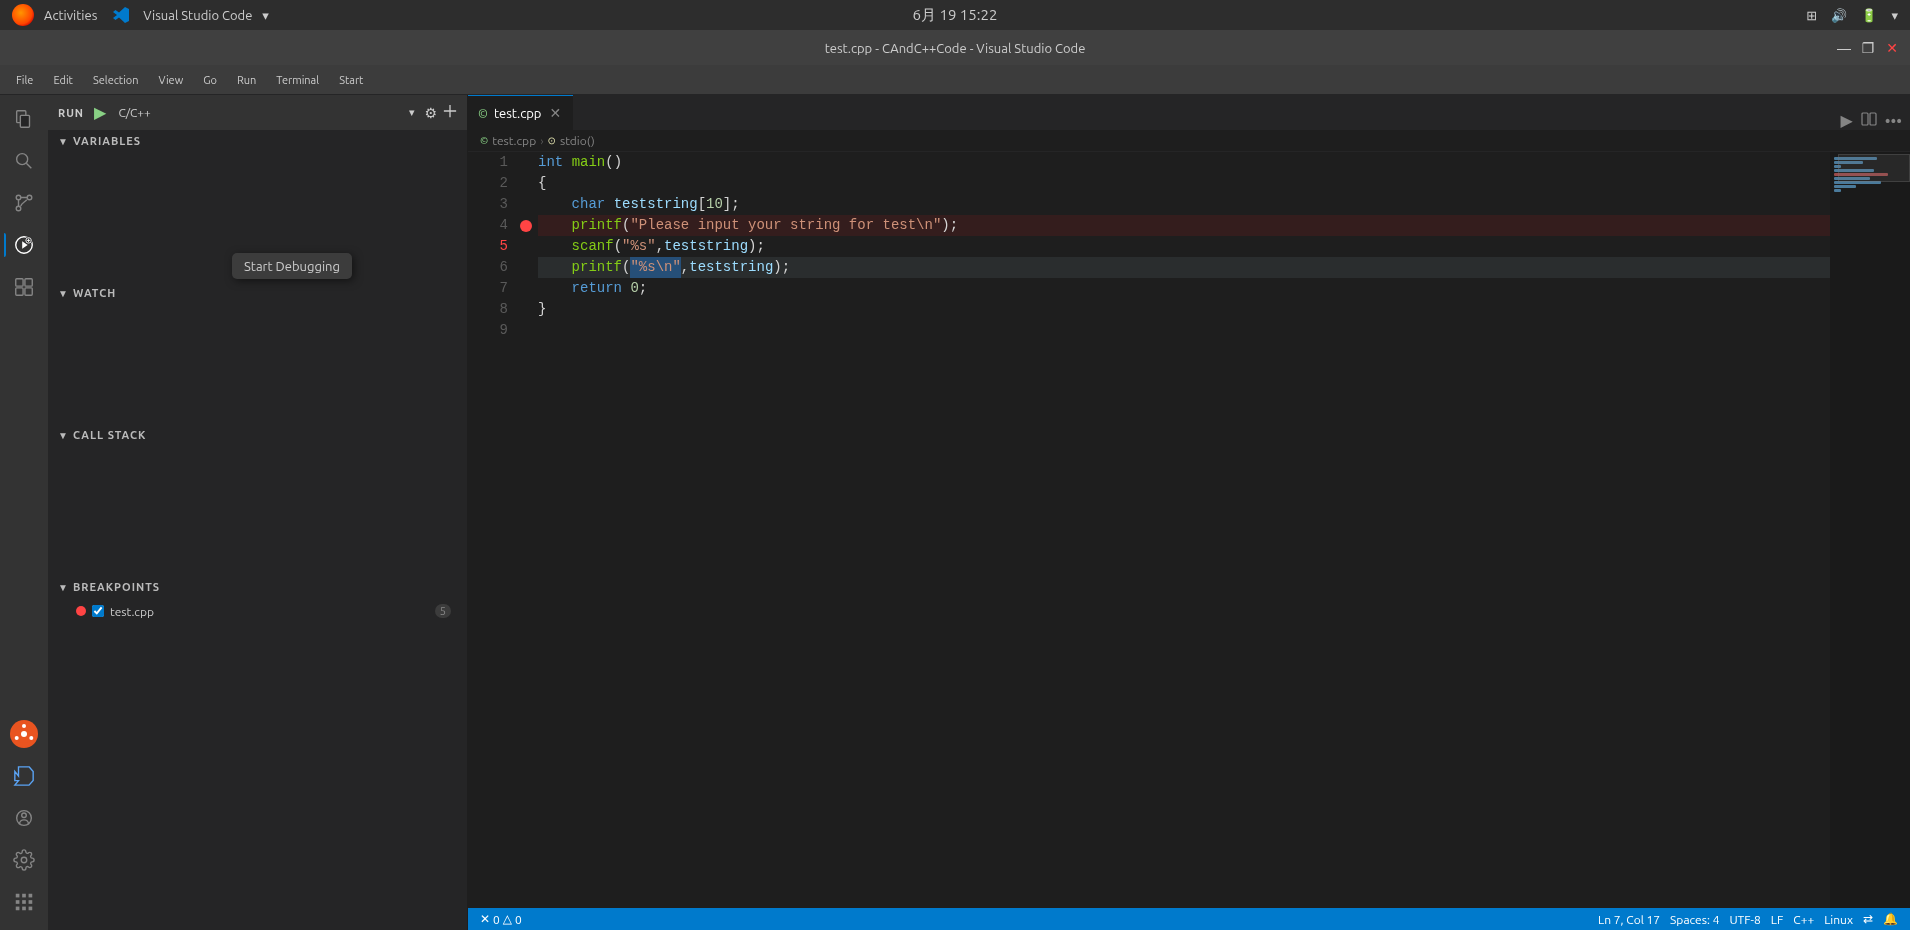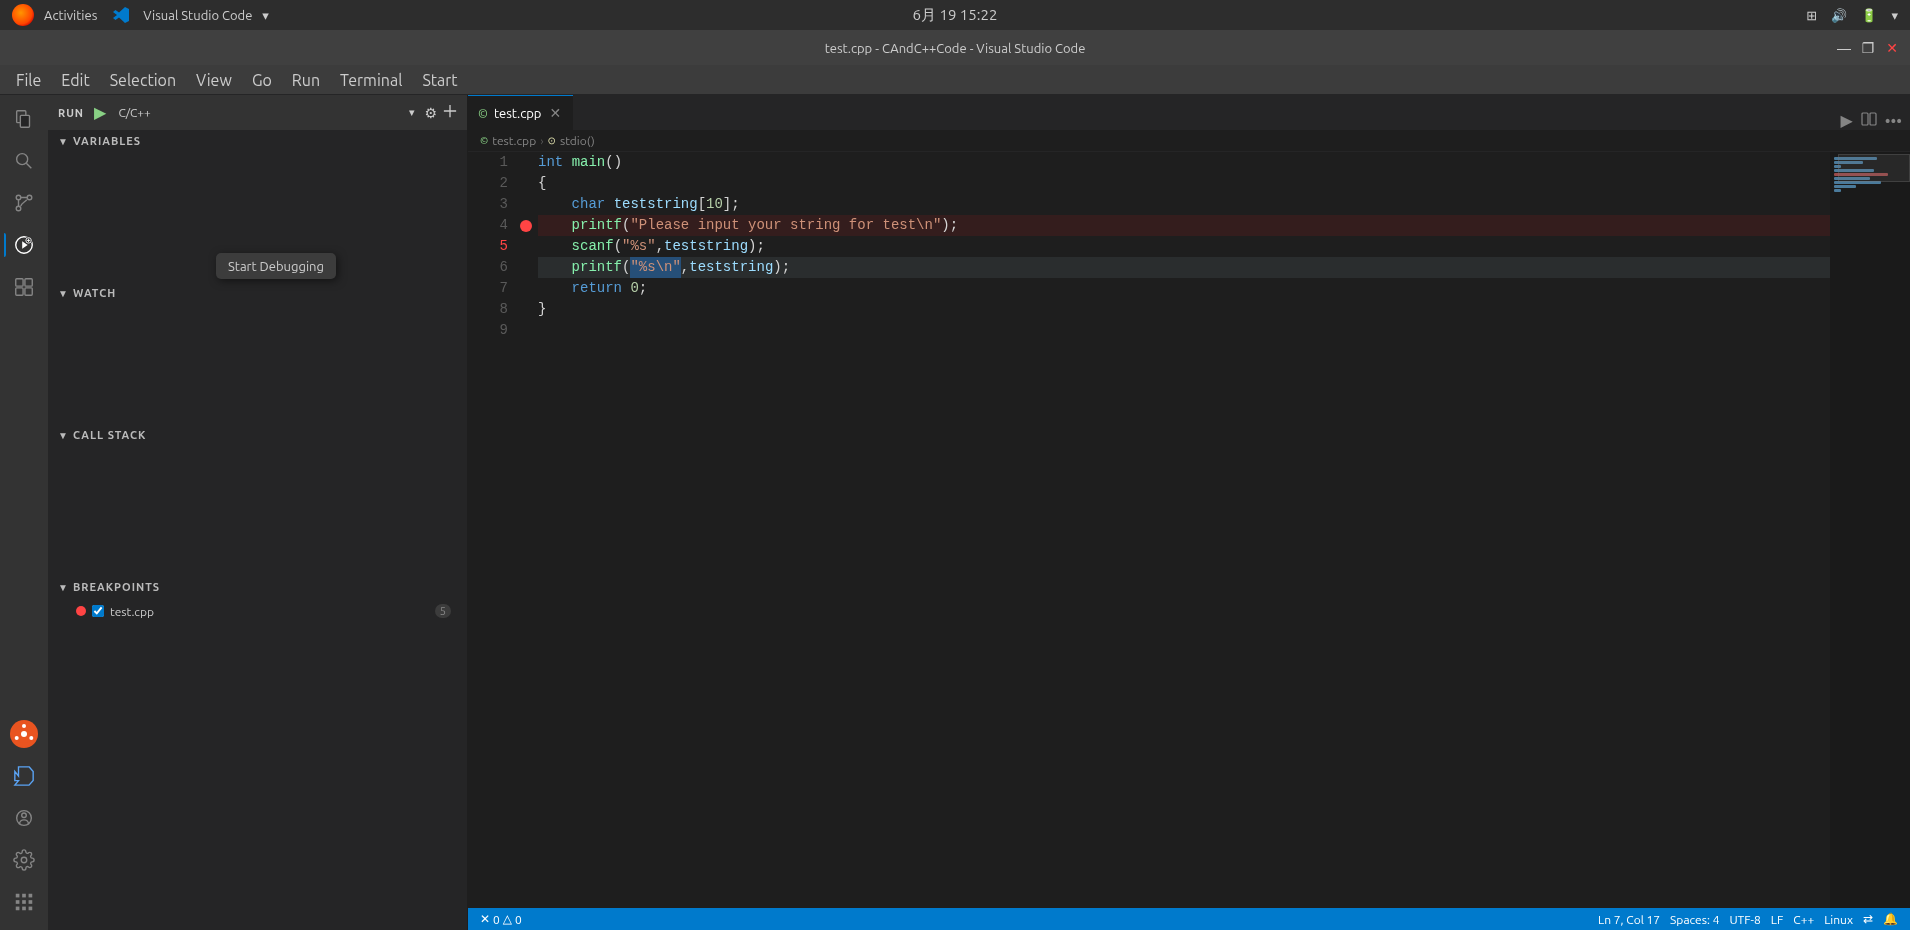--- a/index.html
+++ b/index.html
@@ -52,21 +52,21 @@
       background: #3c3c3c;
       display: flex;
       align-items: center;
       padding: 0 8px;
       gap: 4px;
       flex-shrink: 0;
       border-bottom: 1px solid #252526;
     }
     .menu-item {
       color: #ccc;
-      font-size: 16px;
+      font-size: 11px;
       padding: 4px 8px;
       cursor: pointer;
       border-radius: 3px;
     }
 
     
     .main-content {
       display: flex;
       flex: 1;
       overflow: hidden;
@@ -191,21 +191,21 @@
     .tooltip-popup {
       position: absolute;
       background: #3c3c3c;
       color: #ccc;
       font-size: 13px;
       padding: 6px 12px;
       border-radius: 5px;
       white-space: nowrap;
       z-index: 100;
       top: 158px;
-      left: 168px;
+      left: 184px;
       box-shadow: 2px 2px 8px rgba(0,0,0,0.5);
     }
 
     
     .call-stack-section {
       flex: 0 0 auto;
     }
     .call-stack-content {
       min-height: 120px;
       background: #252526;
@@ -316,21 +316,21 @@
     .code-line.has-breakpoint { background: rgba(180,30,30,0.15); }
     .breakpoint-marker {
       position: absolute;
       left: -18px;
       width: 12px; height: 12px;
       background: #f44;
       border-radius: 50%;
     }
     
     .kw { color: #569cd6; }
-    .fn { color: #86efac; }
+    .fn { color: #84cc16; }
     .str { color: #ce9178; }
     .num { color: #b5cea8; }
     .pp { color: #c586c0; }
     .inc { color: #ce9178; }
     .var { color: #9cdcfe; }
 
     
     .cursor-line { background: #2a2d2e; }
     .cursor-highlight { background: #264f78; }
 

